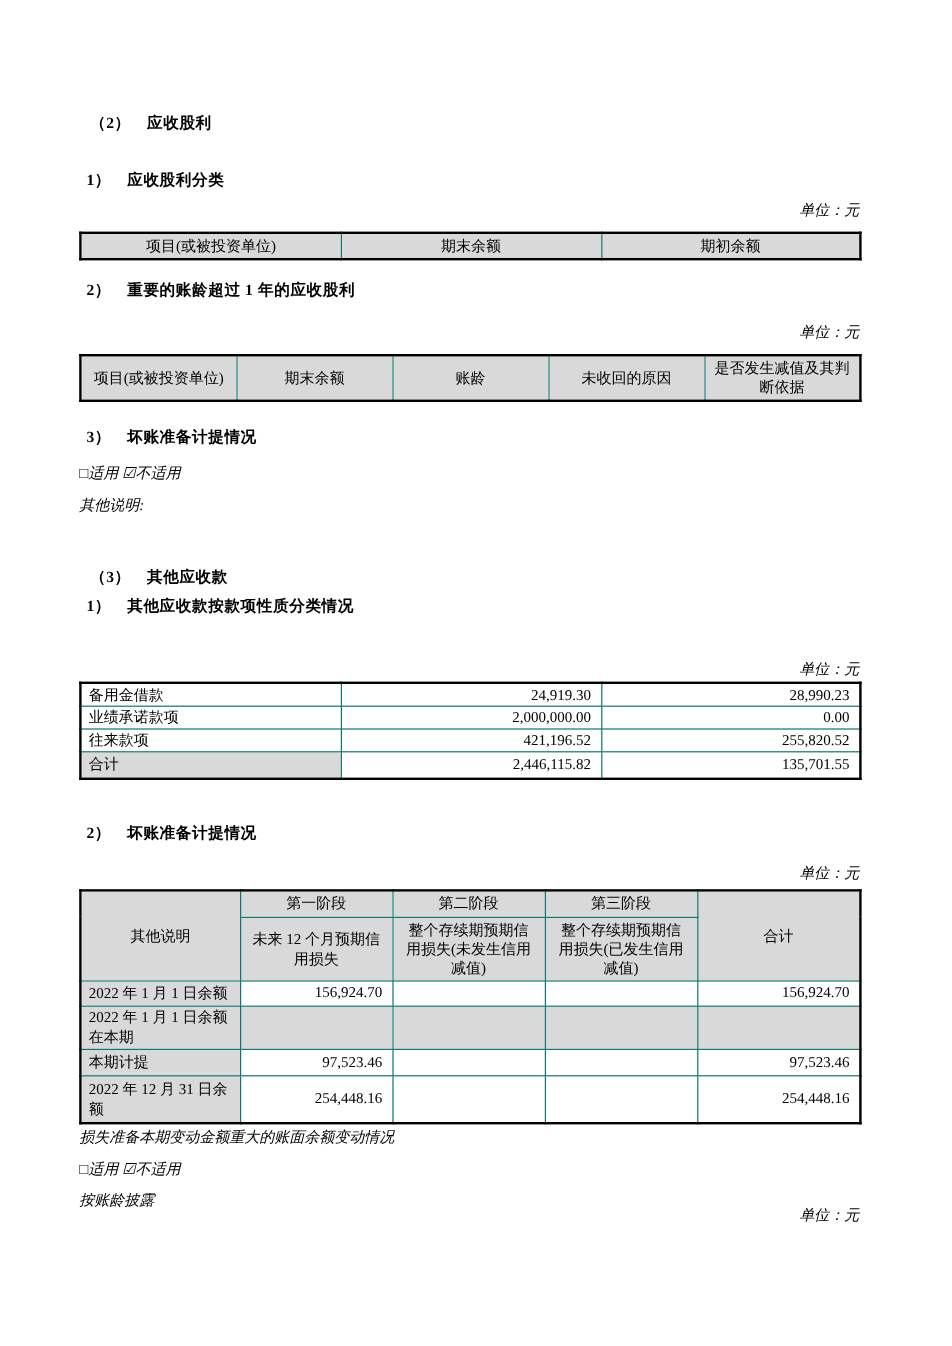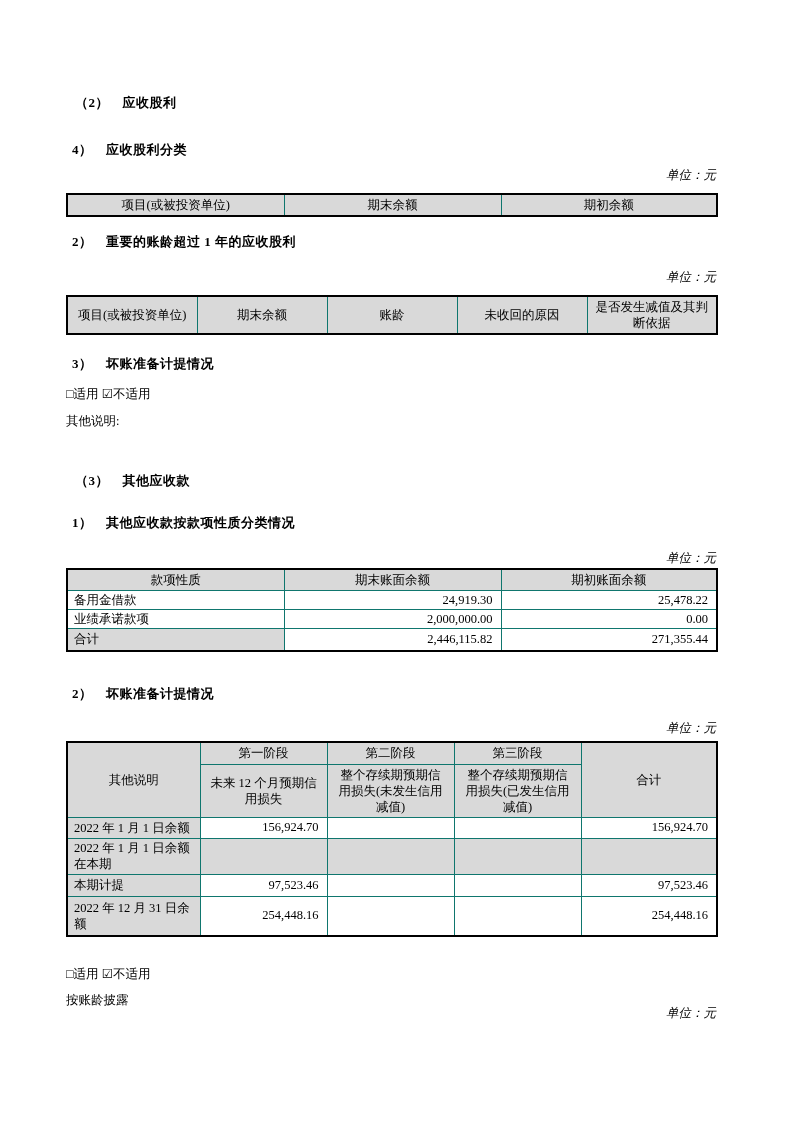--- a/index.html
+++ b/index.html
@@ -4,21 +4,21 @@
 <style>
   * { margin:0; padding:0; box-sizing:border-box; }
   html,body { background:#ffffff; }
   .page {
     position:relative; width:793px; height:1122px; background:#fff;
     font-family:"Liberation Serif","DejaVu Serif",serif; color:#000;
     overflow:hidden;
   }
   .abs { position:absolute; }
   .h { font-weight:bold; font-size:13px; letter-spacing:0.5px; }
-  .body-text { font-size:12.5px; }
+  .body-text { font-size:12.5px;font-style:italic; }
   .unit { position:absolute; right:77px; font-size:12.5px;font-style:italic; }
   table { border-collapse:collapse; table-layout:fixed; }
   .doc-table { position:absolute; left:66px; width:650px; border:2px solid #000; }
   .doc-table td, .doc-table th { border:1px solid #0f766e; font-weight:normal; font-size:12.5px; overflow:hidden; }
   .hdr { background:#d9d9d9; text-align:center; vertical-align:middle; padding:2px 8px; line-height:16px; }
   .cell-label { text-align:left; padding:1px 4px 1px 6px; vertical-align:middle; line-height:16px; }
   .cell-num { text-align:right; padding:1px 8px 1px 4px; vertical-align:middle; font-size:12.5px;font-family:Liberation Serif, serif; }
   .shade { background:#d9d9d9; }
   .t1 td { height:20px; }
   .t2 td { height:38px; }
@@ -31,21 +31,21 @@
   .t4 .r3 td { height:22px; }
   .t4 .r4 td { height:40px; }
 </style>
 </head>
 <body>
 
 <div class="page">
 
   <div class="abs h" style="left:75px; top:94px;">（2）　应收股利</div>
 
-  <div class="abs h" style="left:72px; top:141px;">4）　应收股利分类</div>
+  <div class="abs h" style="left:72px; top:141px;">1）　应收股利分类</div>
   <div class="unit" style="top:167px;">单位：元</div>
 
   <table class="doc-table t1" style="top:193px;">
     <colgroup>
         <col style="width:217px">
         <col style="width:217px">
         <col style="width:216px">
       </colgroup>
     <tbody>
         <tr>
@@ -77,49 +77,49 @@
     </tr>
   </tbody>
     </table>
 
   <div class="abs h" style="left:72px; top:355px;">3）　坏账准备计提情况</div>
   <div class="abs body-text" style="left:66px; top:386px;">□适用 ☑不适用</div>
   <div class="abs body-text" style="left:66px; top:413px;">其他说明:</div>
 
   <div class="abs h" style="left:75px; top:472px;text-align:center;">（3）　其他应收款</div>
 
-  <div class="abs h" style="left:72px; top:514px;text-align:center;">1）　其他应收款按款项性质分类情况</div>
+  <div class="abs h" style="left:72px; top:496px;text-align:center;">1）　其他应收款按款项性质分类情况</div>
   <div class="unit" style="top:550px;">单位：元</div>
 
   <table class="doc-table t3" style="top:568px;">
     <colgroup>
         <col style="width:217px">
         <col style="width:217px">
         <col style="width:216px">
       </colgroup>
     <tbody>
-        <tr class="rhead">
-      <td class="hdr">款项性质</td>
-      <td class="hdr">期末账面余额</td>
-      <td class="hdr">期初账面余额</td>
-    </tr>
     <tr class="drow">
       <td class="cell-label">备用金借款</td>
       <td class="cell-num">24,919.30</td>
-      <td class="cell-num">25,478.22</td>
+      <td class="cell-num">28,990.23</td>
     </tr>
     <tr class="drow">
       <td class="cell-label">业绩承诺款项</td>
       <td class="cell-num">2,000,000.00</td>
       <td class="cell-num">0.00</td>
     </tr>
     <tr class="drow">
+      <td class="cell-label">往来款项</td>
+      <td class="cell-num">421,196.52</td>
+      <td class="cell-num">255,820.52</td>
+    </tr>
+    <tr class="drow">
       <td class="cell-label shade" style="height:22px">合计</td>
       <td class="cell-num">2,446,115.82</td>
-      <td class="cell-num">271,355.44</td>
+      <td class="cell-num">135,701.55</td>
     </tr>
   </tbody>
     </table>
 
   <div class="abs h" style="left:72px; top:685px;">2）　坏账准备计提情况</div>
   <div class="unit" style="top:720px;">单位：元</div>
 
   <table class="doc-table t4" style="top:741px;">
     <colgroup>
         <col style="width:133px">
@@ -165,17 +165,18 @@
     <tr class="r4">
       <td class="cell-label shade">2022 年 12 月 31 日余额</td>
       <td class="cell-num">254,448.16</td>
       <td class="cell-num"></td>
       <td class="cell-num"></td>
       <td class="cell-num">254,448.16</td>
     </tr>
   </tbody>
     </table>
 
+  <div class="abs body-text" style="left:66px; top:940px;">损失准备本期变动金额重大的账面余额变动情况</div>
   <div class="abs body-text" style="left:66px; top:966px;">□适用 ☑不适用</div>
   <div class="abs body-text" style="left:66px; top:992px;">按账龄披露</div>
   <div class="unit" style="top:1005px;">单位：元</div>
 
 </div>
 
 </body></html>

